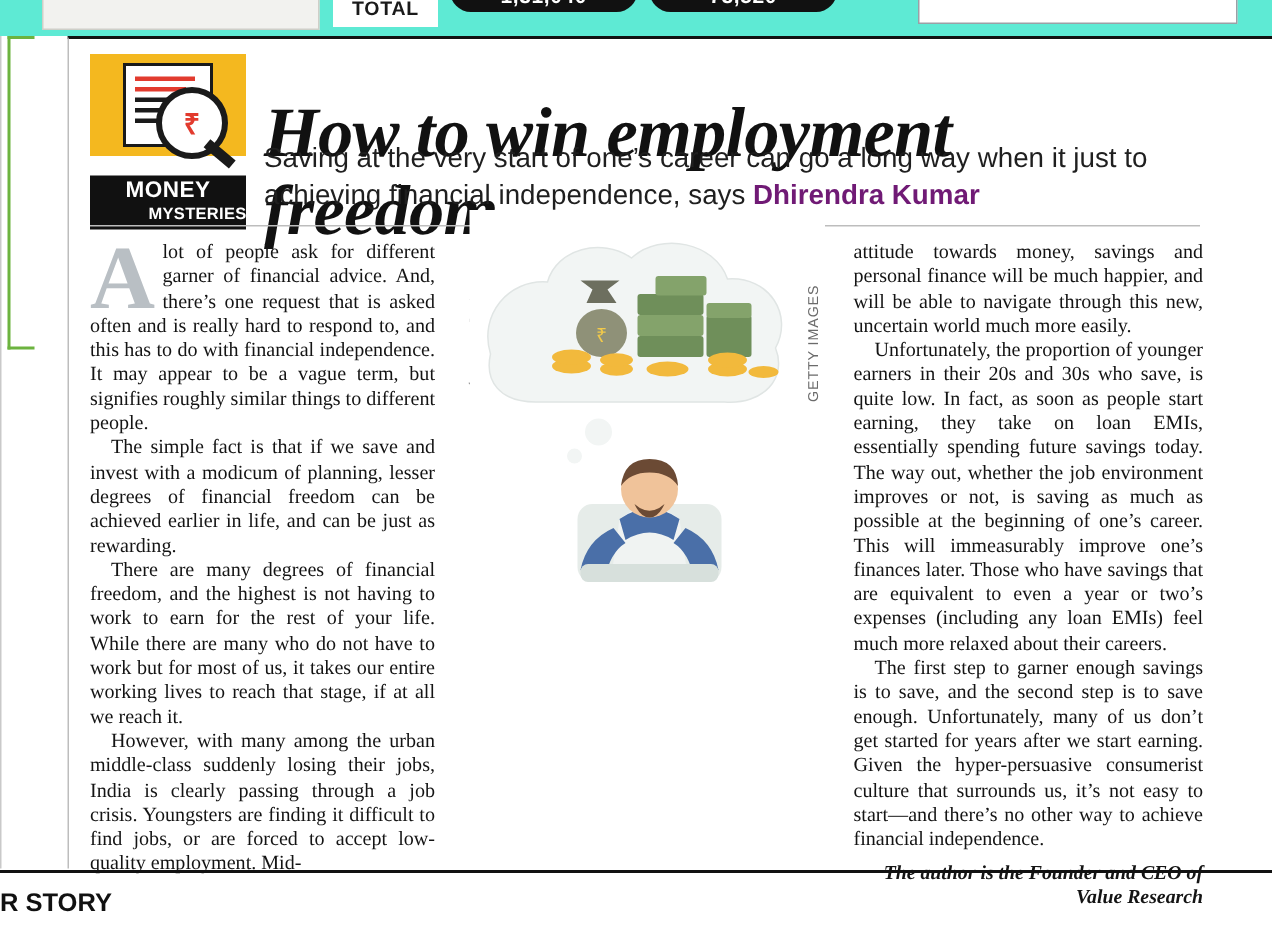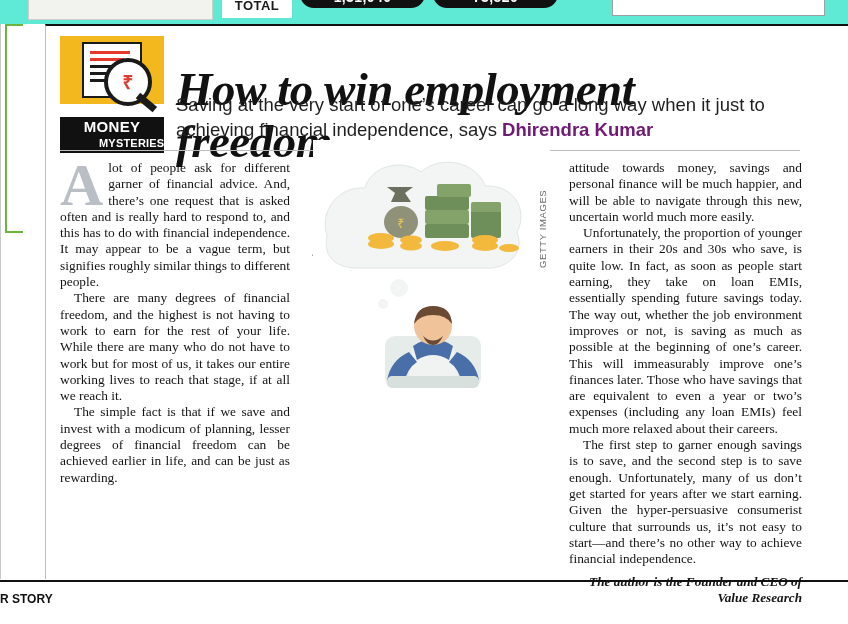--- a/index.html
+++ b/index.html
@@ -135,21 +135,21 @@
     position:absolute;left:537px;top:268px;width:14px;
     font-family:"Liberation Sans", sans-serif;font-size:9.5px;letter-spacing:.6px;
     color:#6b6b6b;transform:rotate(-90deg);transform-origin:left top;white-space:nowrap;
   }
   
   .bottom-rule{
     position:absolute;left:0;top:580px;width:848px;height:2px;background:#111111;
   }
   .bottom-label{
     position:absolute;left:0;top:592px;
-    font-family:"Liberation Sans", sans-serif;font-weight:bold;font-size:12px;color:#111111;
+    font-family:"Liberation Sans", sans-serif;font-weight:bold;font-size:17px;color:#111111;
   }
 </style>
 </head>
 <body>
 
 <div class="top-strip">
   <div class="ts-left">newspapers and food coupons.</div>
   <div class="ts-total">TOTAL</div>
   <div class="ts-pill p1">1,31,040</div>
   <div class="ts-pill p2">73,520</div>
@@ -184,22 +184,23 @@
 <h1 class="headline">How to win employment freedom</h1>
 <div class="standfirst">
   <span>Saving at the very start of one’s career can go a long way when it just to achieving financial independence, says </span><b>Dhirendra Kumar</b>
 </div>
 <div class="rule"></div>
 
 <div class="cols">
 
   <div class="col c1">
     <p class="first"><span class="dropcap">A</span><span>lot of people ask for different garner of financial advice. And, there’s one request that is asked often and is really hard to respond to, and this has to do with financial independence. It may appear to be a vague term, but signifies roughly similar things to different people.</span></p>
+    <p>The simple fact is that if we save and invest with a modicum of planning, lesser degrees of financial freedom can be achieved earlier in life, and can be just as rewarding.</p>
     <p>There are many degrees of financial freedom, and the highest is not having to work to earn for the rest of your life. While there are many who do not have to work but for most of us, it takes our entire working lives to reach that stage, if at all we reach it.</p>
-    <p>The simple fact is that if we save and invest with a modicum of planning, lesser degrees of financial freedom can be achieved earlier in life, and can be just as rewarding.</p>
+    <p>However, with many among the urban middle-class suddenly losing their jobs, India is clearly passing through a job crisis. Youngsters are finding it difficult to find jobs, or are forced to accept low-quality employment. Mid-</p>
   </div>
 
   <div class="col c2">
     <p class="first">dle-level executives are being shunted out of employment because employers think they can be replaced at a lower cost. Things were different earlier as most salaried people were confident in their jobs and sure of frequent increments.</p>
     <p>One can’t predict when the employment situation will change for the better. However, those of us who change their</p>
   </div>
 
   <div class="col c3">
     <p class="first">attitude towards money, savings and personal finance will be much happier, and will be able to navigate through this new, uncertain world much more easily.</p>
     <p>Unfortunately, the proportion of younger earners in their 20s and 30s who save, is quite low. In fact, as soon as people start earning, they take on loan EMIs, essentially spending future savings today. The way out, whether the job environment improves or not, is saving as much as possible at the beginning of one’s career. This will immeasurably improve one’s finances later. Those who have savings that are equivalent to even a year or two’s expenses (including any loan EMIs) feel much more relaxed about their careers.</p>

